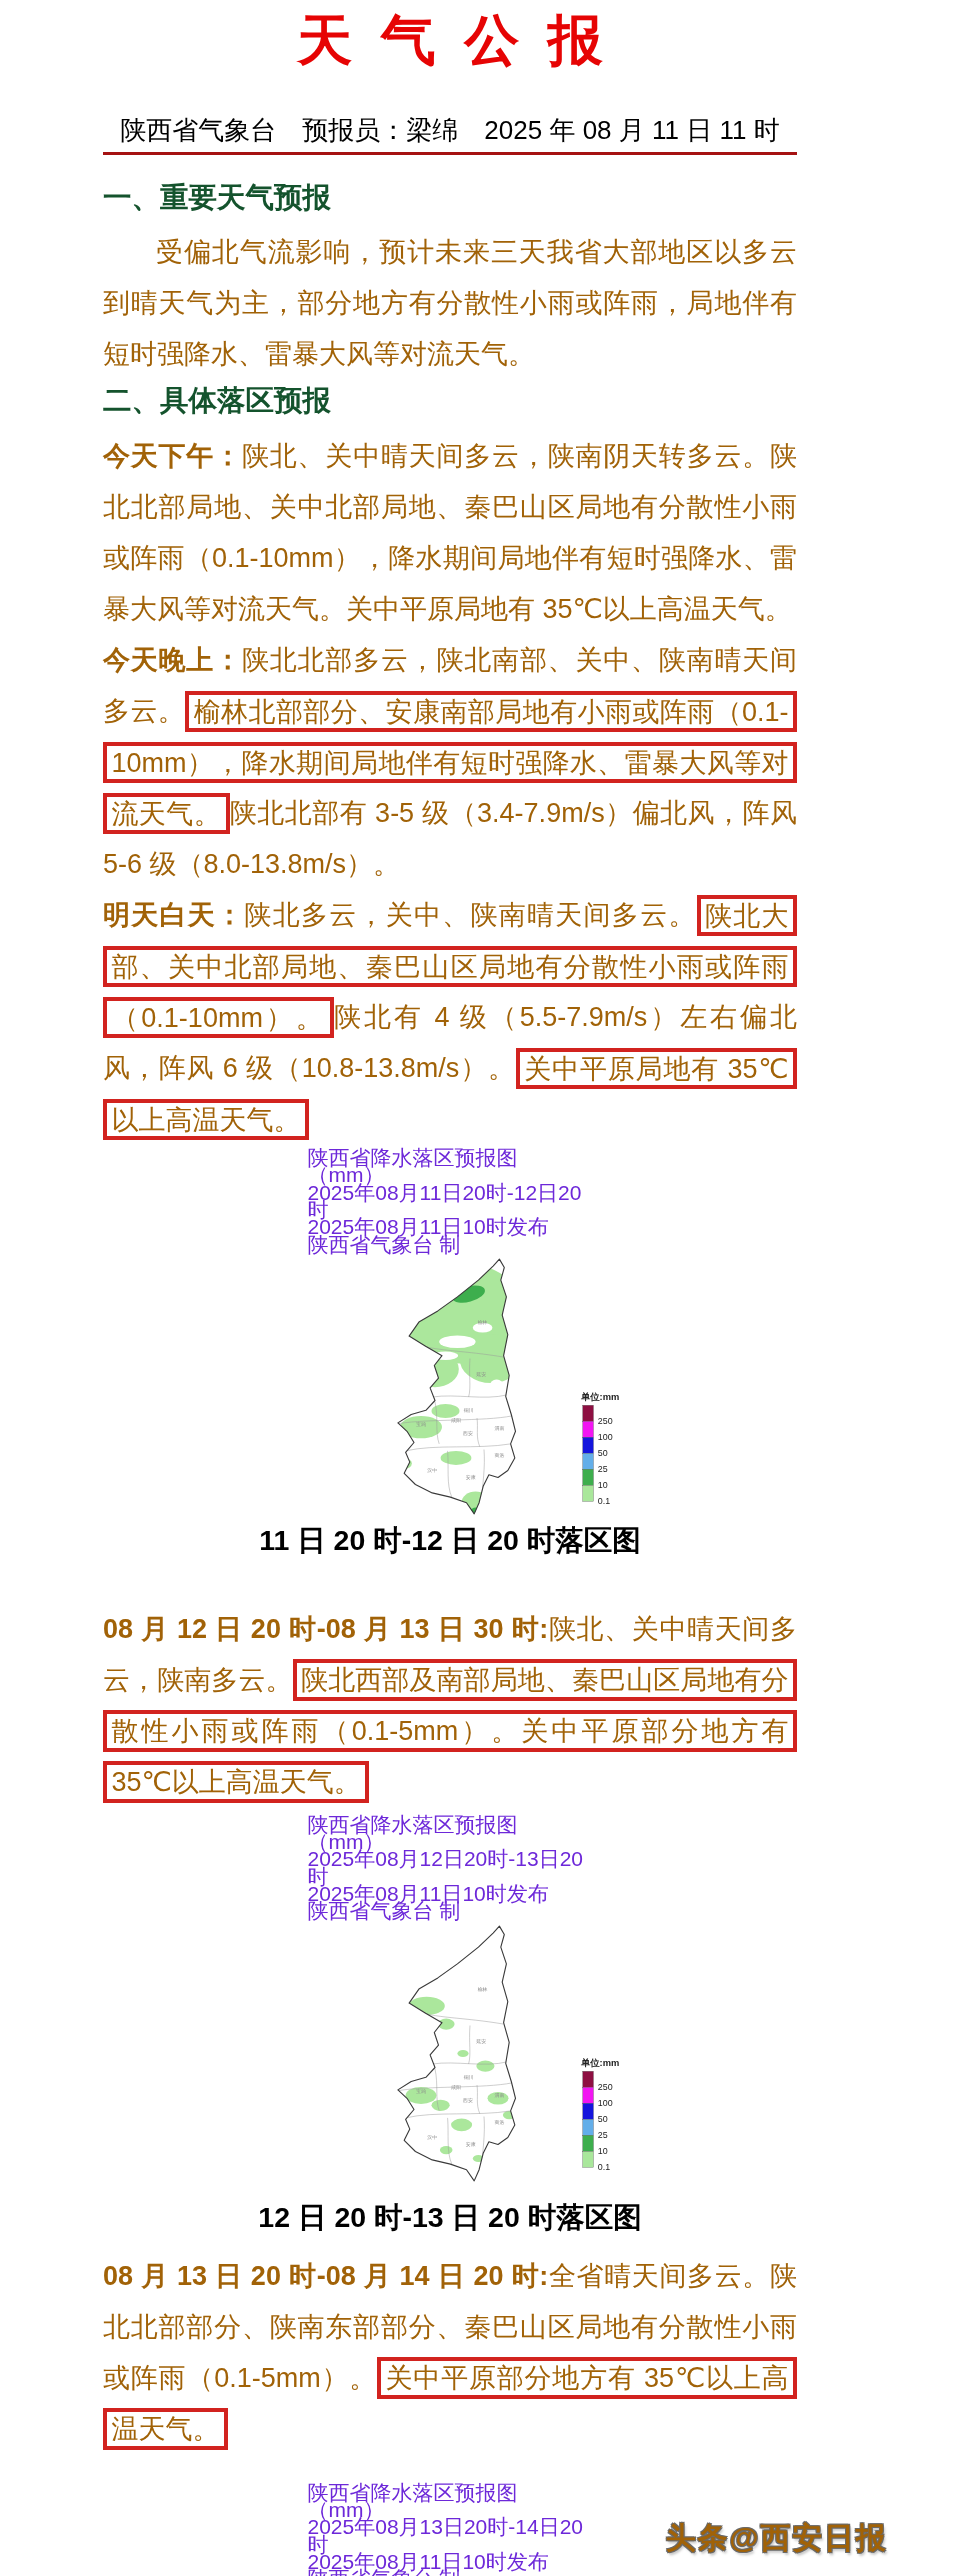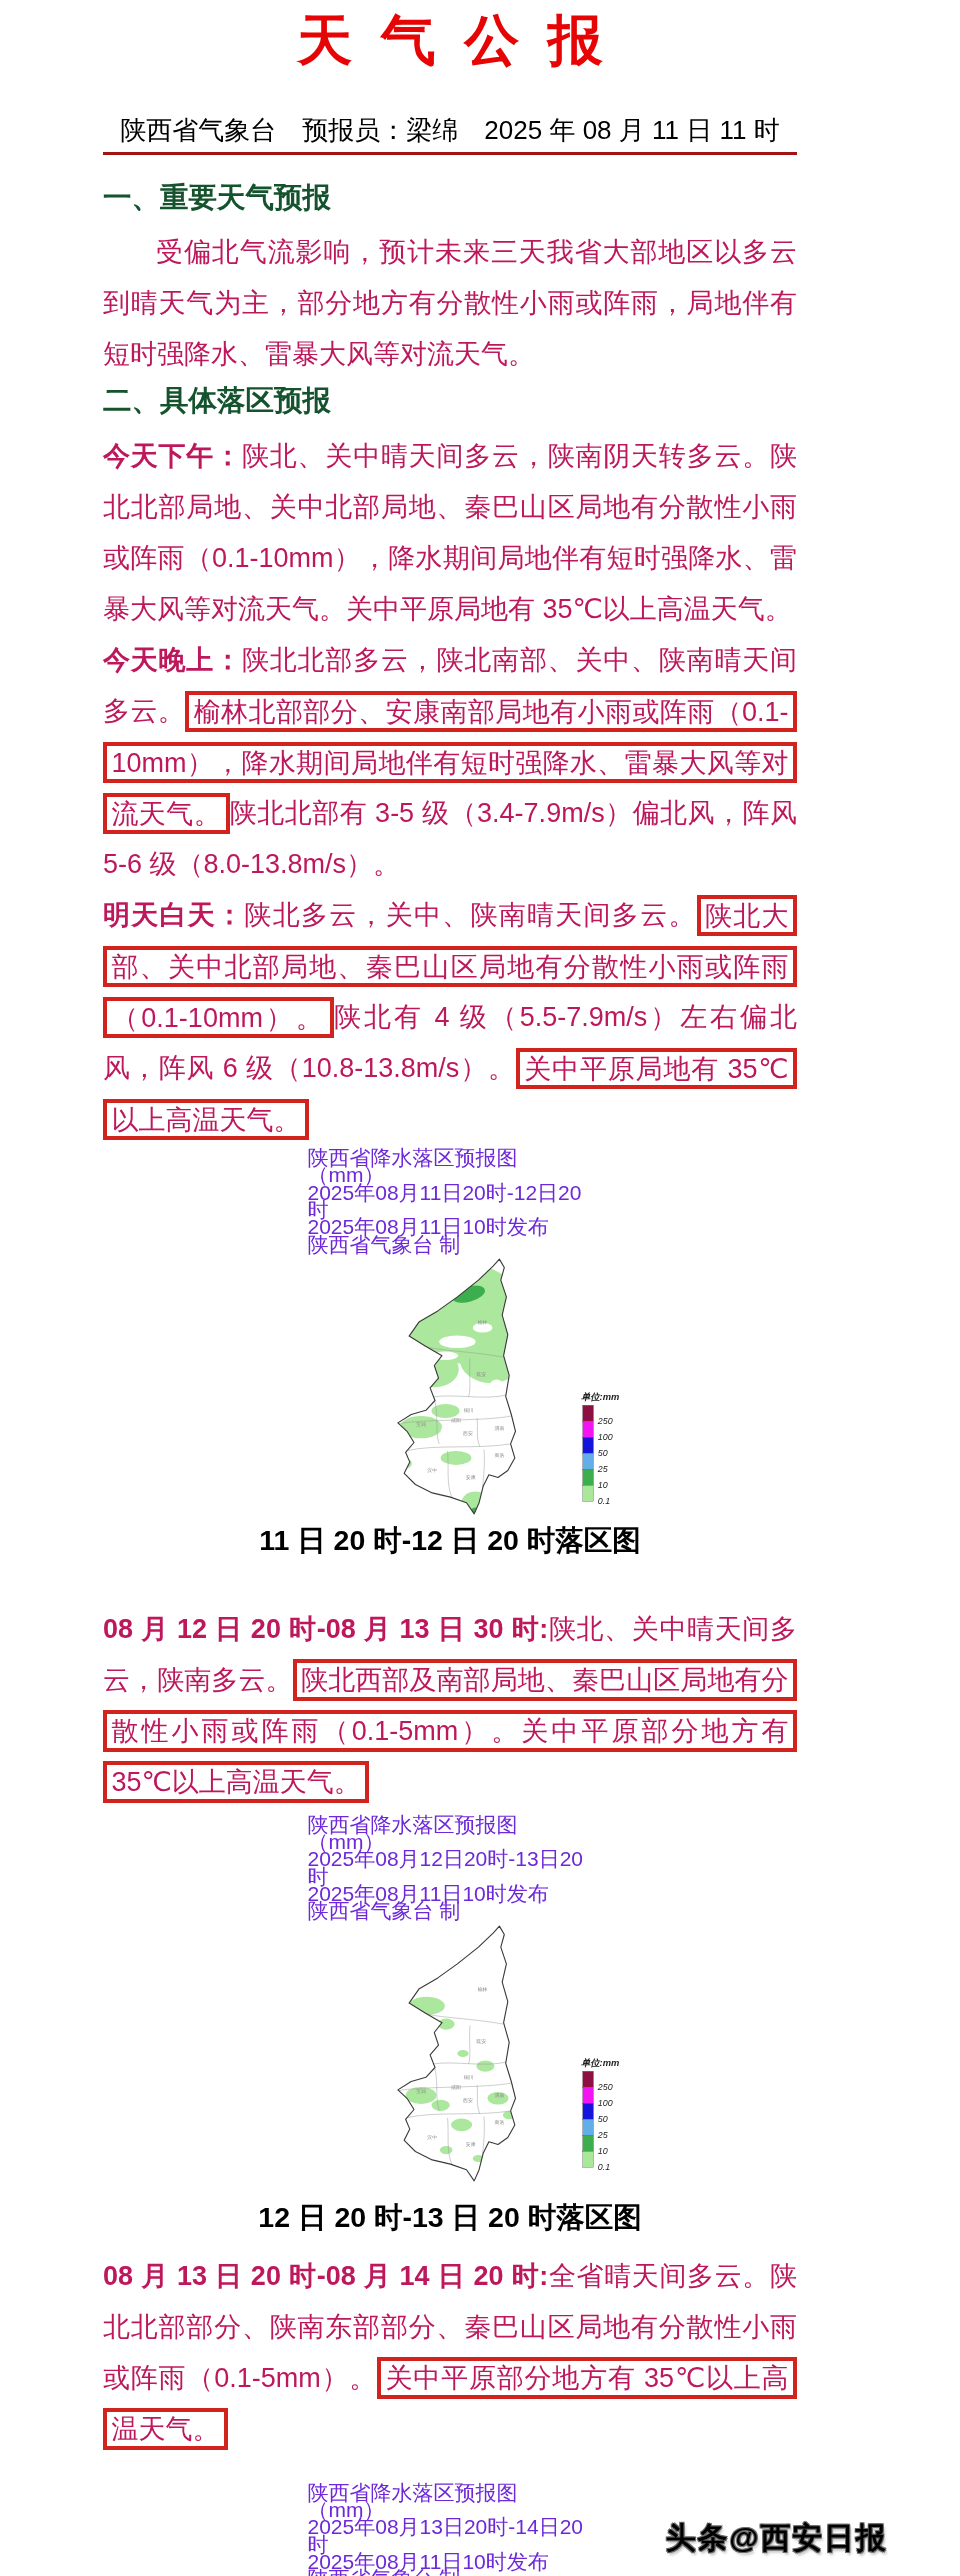--- a/index.html
+++ b/index.html
@@ -7,39 +7,39 @@
   .page{position:relative;width:900px;height:2576px;background:#fff;overflow:hidden;
         font-family:"Liberation Sans","DejaVu Sans",sans-serif;color:#111;}
   .col{width:694px;margin:0 auto;}
   .title{margin-top:5.3px;text-align:center;font-size:55px;line-height:71px;font-weight:800;
          color:#e60404;letter-spacing:28.5px;padding-left:28.5px;}
   .byline{margin-top:36px;text-align:center;font-size:26px;line-height:36px;color:#000;}
   .rule{margin-top:3.6px;height:3.6px;background:#a51212;}
   .h{font-size:28.5px;line-height:41px;font-weight:700;color:#14532d;}
   .h1{margin-top:21.3px;}
   .h2{margin-top:0;}
-  .para{font-size:27px;line-height:51px;text-align:justify;color:#be185d;}
+  .para{font-size:27px;line-height:51px;text-align:justify;color:#a16207;}
   .para .lead{font-weight:700;margin-top:44px;}
   .para .boxed{border:4.4px solid #d2231f;padding:1.8px 4.4px;
                -webkit-box-decoration-break:clone;box-decoration-break:clone;}
   #p0{margin-top:9px;text-indent:53px;}
   #p1{margin-top:10.7px;}
   #p4{margin-top:43px;}
   #p5{margin-top:12.4px;}
   .mapblock{position:relative;width:391px;margin:0 auto;}
   .mb1{margin-top:3.6px;}
   .mb2{margin-top:8px;}
   .mb3{margin-top:29px;}
   .maphead{font-size:21px;line-height:17.3px;text-align:left;color:#6d28d9;width:285px;margin:0 auto;}
   .mapsvg{display:block;margin-left:124px;}
-  .legend{position:absolute;right:0;bottom:5.3px;font-style:italic;}
+  .legend{position:absolute;right:0;bottom:5.3px;}
   .caption{font-size:28.5px;line-height:41px;font-weight:700;text-align:center;color:#000;}
   .cap2{margin-top:10.7px;}
   .watermark{position:absolute;top:2518px;right:12.4px;font-size:30px;font-weight:700;
-             letter-spacing:1.8px;color:#000000;
+             letter-spacing:1.8px;color:#a16207;
              text-shadow:0.9px 0.9px 0 #6a6a6a,-0.9px -0.9px 0 #6a6a6a,0.9px -0.9px 0 #6a6a6a,-0.9px 0.9px 0 #6a6a6a,1.8px 2.7px 2.7px rgba(0,0,0,.25);}
   .land{fill:#ffffff;stroke:none;}
   .coast{fill:none;stroke:#3a3a3a;stroke-width:1.6;stroke-linejoin:round;}
   .inner{fill:none;stroke:#9a9a9a;stroke-width:0.7;}
   .g1{fill:#abe79c;}
   .g2{fill:#3dae4d;}
   .hole{fill:#ffffff;}
   .citytxt{font-size:7px;fill:#8a8a8a;font-family:"Liberation Sans","DejaVu Sans",sans-serif;}
 </style>
 </head>

